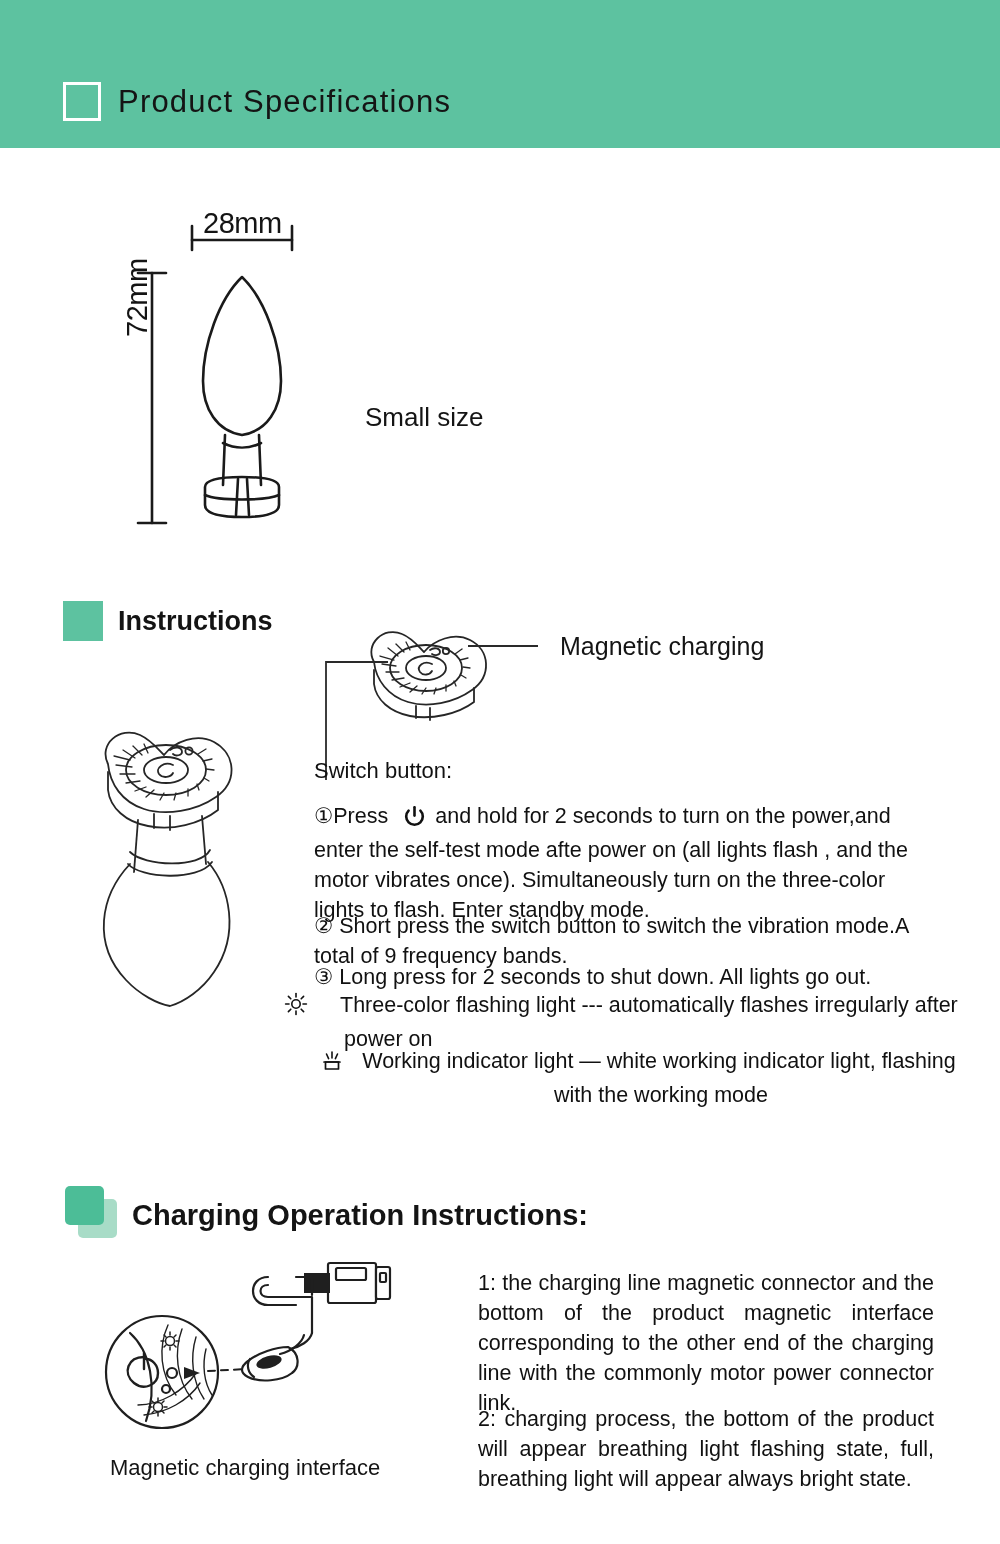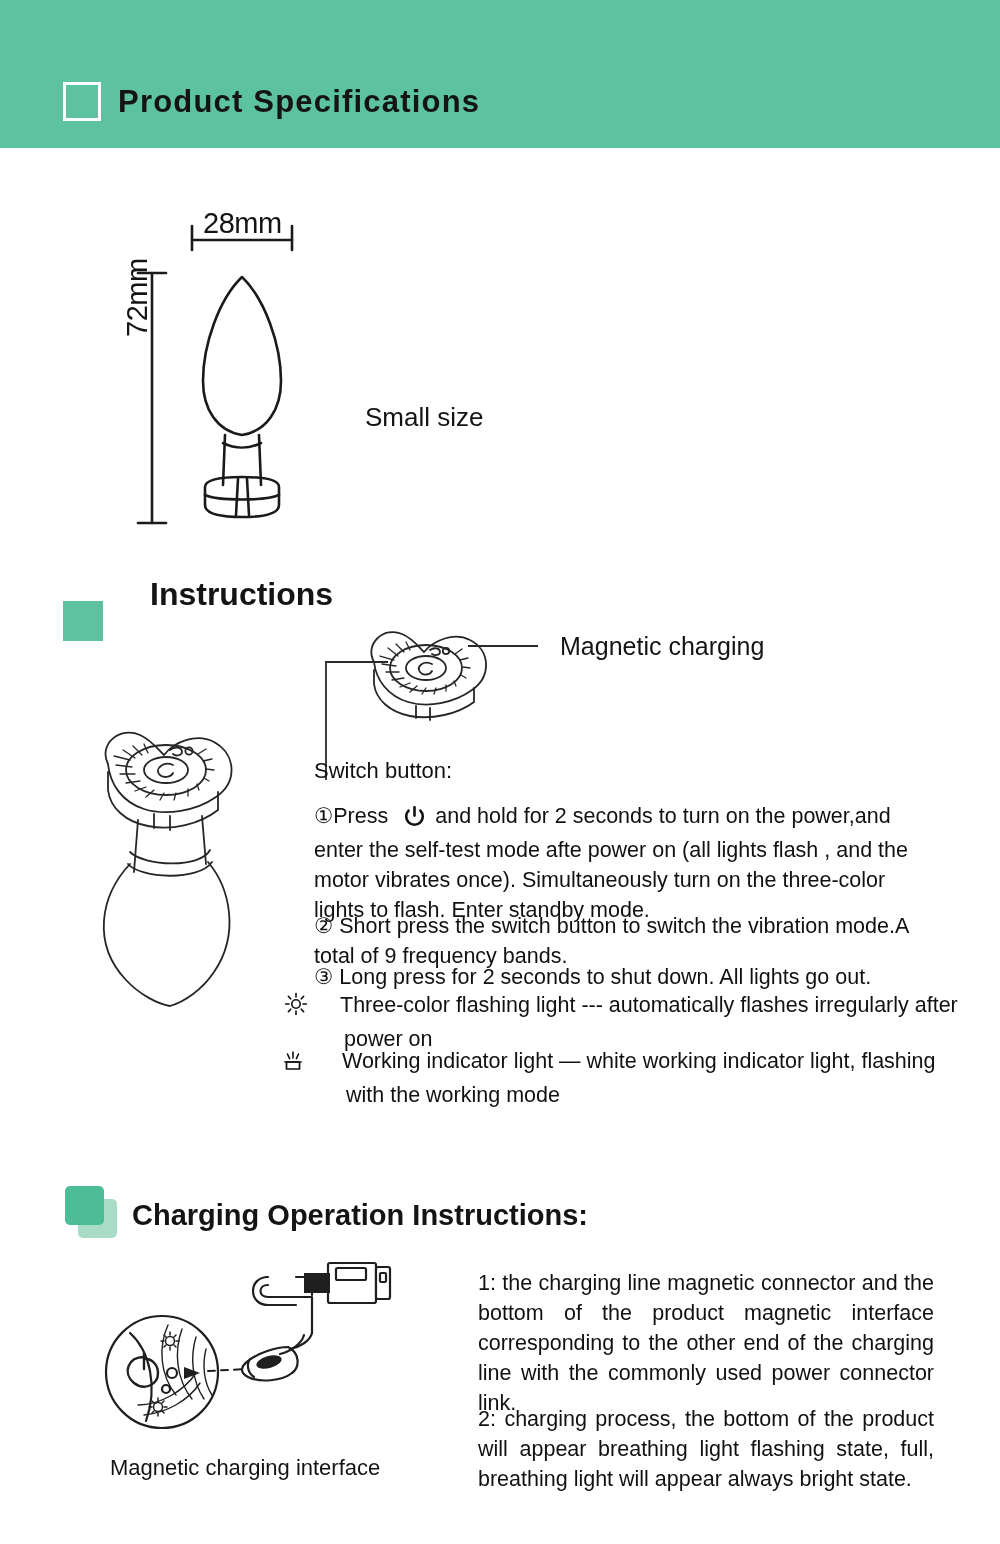--- a/index.html
+++ b/index.html
@@ -33,21 +33,21 @@
     height: 39px;
     border: 3px solid #ffffff;
     box-sizing: border-box;
     background: transparent;
   }
   .header-title {
     position: absolute;
     left: 118px;
     top: 84px;
     font-size: 31px;
-    font-weight: bold;
+    font-weight: normal;
     letter-spacing: 1.2px;
     color: #141414;
     white-space: nowrap;
   }
 
   
   .section-heading {
     position: absolute;
     white-space: nowrap;
     font-weight: bold;
@@ -152,21 +152,21 @@
       <line x1="128" y1="284" x2="126" y2="320"></line>
       <line x1="137" y1="284" x2="139" y2="320"></line>
     </g>
   </svg>
 </div>
 <div class="txt" style="left:203px; top:207px; font-size:29px; letter-spacing:-0.5px;">28mm</div>
 <div class="txt" style="left:121px; top:337px; font-size:29px; letter-spacing:-0.5px; transform:rotate(-90deg); transform-origin:left top; white-space:nowrap;">72mm</div>
 <div class="txt" style="left:365px; top:402px; font-size:26px;">Small size</div>
 
 <div class="bullet-solid" style="left:63px; top:601px;"></div>
-<div class="section-heading" style="left:118px; top:576px; font-size:32px;margin-left:32px;">Instructions</div>
+<div class="section-heading" style="left:118px; top:606px; font-size:27px;">Instructions</div>
 
 <div class="draw" style="left:350px; top:618px; width:160px; height:110px;">
   <svg width="160" height="110" viewBox="0 0 160 110" xmlns="http://www.w3.org/2000/svg">
     <g fill="none" stroke="#262626" stroke-width="1.8" stroke-linecap="round" stroke-linejoin="round">
       <path d="M24 44 C14 26, 34 8, 52 16 C62 20, 68 28, 74 34
                C84 22, 104 14, 120 22 C140 32, 142 58, 122 72
                C104 85, 78 90, 58 84 C38 78, 26 62, 24 44 Z"></path>
       <path d="M24 52 L24 66 C26 82, 40 94, 60 98 C82 102, 108 96, 124 84 L124 70"></path>
       <ellipse cx="76" cy="50" rx="36" ry="23"></ellipse>
       <ellipse cx="76" cy="50" rx="20" ry="12"></ellipse>
@@ -294,21 +294,21 @@
         <line x1="19" y1="12" x2="22.4" y2="12"></line>
         <line x1="4.4" y1="4.4" x2="6.8" y2="6.8"></line>
         <line x1="17.2" y1="17.2" x2="19.6" y2="19.6"></line>
         <line x1="19.6" y1="4.4" x2="17.2" y2="6.8"></line>
         <line x1="6.8" y1="17.2" x2="4.4" y2="19.6"></line>
       </g>
     </svg>
   </span><span>Three-color flashing light --- automatically flashes irregularly after power on</span>
 </div>
 
-<div class="txt body-text" style="left:314px; top:1046px; width:630px; padding-left:32px; text-indent:-32px;">
+<div class="txt body-text" style="left:314px; top:1046px; width:630px; padding-left:32px; text-indent:-32px;text-align:center;">
   <span class="inline-ico" style="width:28px;">
     <svg width="22" height="22" viewBox="0 0 22 22" xmlns="http://www.w3.org/2000/svg">
       <path d="M4.5 19 L4.5 12 L17.5 12 L17.5 19 Z" fill="none" stroke="#111" stroke-width="1.7" stroke-linejoin="round"></path>
       <line x1="3" y1="12" x2="19" y2="12" stroke="#111" stroke-width="1.7" stroke-linecap="round"></line>
       <g stroke="#111" stroke-width="1.6" stroke-linecap="round">
         <line x1="11" y1="2" x2="11" y2="8"></line>
         <line x1="5.5" y1="4" x2="7.6" y2="8.6"></line>
         <line x1="16.5" y1="4" x2="14.4" y2="8.6"></line>
       </g>
     </svg>
@@ -386,14 +386,14 @@
       </g>
       <circle cx="72" cy="118" r="5" fill="#ffffff"></circle>
       <circle cx="66" cy="134" r="4" fill="#ffffff"></circle>
       <path d="M84 112 L100 118 L84 124 Z" fill="#1f1f1f" stroke="none"></path>
     </g>
   </svg>
 </div>
 
 <div class="txt" style="left:110px; top:1455px; font-size:22px;">Magnetic charging interface</div>
 
-<div class="txt body-text justified" style="left:478px; top:1268px; width:456px; line-height:30px;">1: the charging line magnetic connector and the bottom of the product magnetic interface corresponding to the other end of the charging line with the commonly used power connector link.</div>
+<div class="txt body-text justified" style="left:478px; top:1268px; width:456px; line-height:30px;">1: the charging line magnetic connector and the bottom of the product magnetic interface corresponding to the other end of the charging line with the commonly motor power connector link.</div>
 <div class="txt body-text justified" style="left:478px; top:1404px; width:456px; line-height:30px;">2: charging process, the bottom of the product will appear breathing light flashing state, full, breathing light will appear always bright state.</div>
 
 </body></html>

